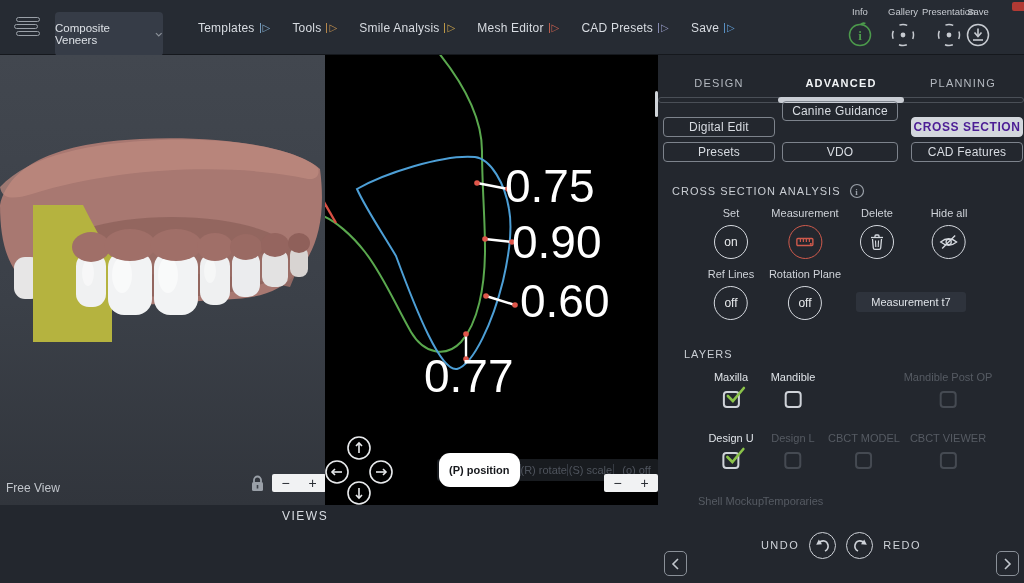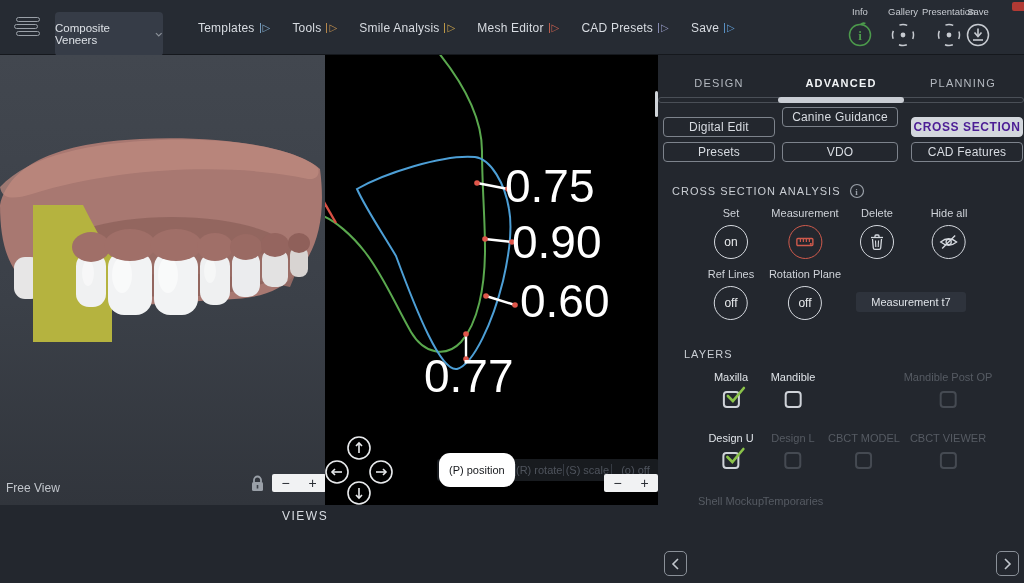--- a/index.html
+++ b/index.html
@@ -34,21 +34,21 @@
   .zoombar span{flex:1;display:flex;align-items:center;justify-content:center;font-size:14px;line-height:1}
   .vp-zoom{left:272px;bottom:13px}
   .xs-zoom{left:279px;bottom:13px}
   .lockwrap{position:absolute;left:249px;bottom:13px;width:17px;height:18px}
 
   
   .xsection{position:absolute;left:325px;top:55px;width:333px;height:450px;background:#000;overflow:hidden}
   .xs-scroll{position:absolute;right:0;top:36px;width:3px;height:26px;background:#d0d4d9;border-radius:2px}
   .modestrip{position:absolute;left:112px;top:404px;width:222px;height:22px;background:rgba(26,29,34,.92);
      border-radius:3px;display:flex;align-items:center}
-  .mode-pill{background:#fff;color:#16181c;font-weight:normal;font-size:11px;border-radius:11px;
+  .mode-pill{background:#fff;color:#16181c;font-weight:bold;font-size:11px;border-radius:11px;
      padding:11px 10px;margin-left:2px;white-space:nowrap;cursor:pointer}
   .mode-dim{flex:1;text-align:center;font-size:11px;color:#4f545d;border-left:1px solid #363b43;cursor:pointer;white-space:nowrap}
   .mode-dim:first-of-type{border-left:none}
 
   
   .rightpanel{position:absolute;left:658px;top:55px;width:366px;height:528px;background:#23272e}
   .tabs{position:absolute;left:0;top:22px;width:366px;display:flex}
   .tab{flex:1;text-align:center;font-size:11px;letter-spacing:1.2px;color:#b4b9c0;cursor:pointer}
   .tab.active{color:#f2f4f6;font-weight:bold}
   .tabtrack{position:absolute;left:0;top:42px;width:366px;height:6px;border:1px solid #4a4f57;border-radius:3px}
@@ -302,21 +302,21 @@
   <div class="rightpanel">
     <div class="tabs">
       <span class="tab">DESIGN</span>
       <span class="tab active">ADVANCED</span>
       <span class="tab">PLANNING</span>
     </div>
     <div class="tabtrack"></div>
     <div class="tabfill"></div>
 
     <button class="toolbtn" style="left:5px;top:62px;width:112px">Digital Edit</button>
-    <button class="toolbtn" style="left:124px;top:52px;width:116px">Canine Guidance</button>
+    <button class="toolbtn" style="left:124px;top:46px;width:116px">Canine Guidance</button>
     <button class="toolbtn active" style="left:253px;top:62px;width:112px">CROSS SECTION</button>
     <button class="toolbtn" style="left:5px;top:87px;width:112px">Presets</button>
     <button class="toolbtn" style="left:124px;top:87px;width:116px">VDO</button>
     <button class="toolbtn" style="left:253px;top:87px;width:112px">CAD Features</button>
 
     <div class="section-title" style="left:14px;top:128px">
       <span>CROSS SECTION ANALYSIS</span>
       <svg width="16" height="16" viewBox="0 0 16 16">
         <circle cx="8" cy="8" r="6.5" fill="none" stroke="#9aa0a8" stroke-width="1.2"></circle>
         <text x="8" y="11.5" text-anchor="middle" font-size="9" fill="#9aa0a8" font-family="Liberation Serif, serif" font-weight="bold">i</text>
@@ -421,20 +421,38 @@
       <div class="checkbox dim"></div>
     </div>
 
     <div class="col" style="left:73px;top:440px">
       <div class="layer-label dim">Shell Mockup</div>
     </div>
     <div class="col" style="left:135px;top:440px">
       <div class="layer-label dim">Temporaries</div>
     </div>
 
+    <div class="undo-row">
+      <span class="txt">UNDO</span>
+      <span class="roundicon">
+        <svg width="18" height="18" viewBox="0 0 18 18">
+          <path d="M5,7 C8,3.5 13,4.5 14,9 C14.6,12 13,14 11,15" fill="none" stroke="#cfd3d9" stroke-width="1.6"></path>
+          <polygon points="2.2,8.8 8,8.2 4.8,3.6" fill="#cfd3d9"></polygon>
+        </svg>
+      </span>
+      <span class="roundicon">
+        <svg width="18" height="18" viewBox="0 0 18 18">
+          <g transform="translate(18,0) scale(-1,1)">
+            <path d="M5,7 C8,3.5 13,4.5 14,9 C14.6,12 13,14 11,15" fill="none" stroke="#cfd3d9" stroke-width="1.6"></path>
+            <polygon points="2.2,8.8 8,8.2 4.8,3.6" fill="#cfd3d9"></polygon>
+          </g>
+        </svg>
+      </span>
+      <span class="txt">REDO</span>
+    </div>
 
     <div class="pagechev" style="left:6px;top:496px">
       <svg width="11" height="14" viewBox="0 0 11 14">
         <polyline points="8,2 3,7 8,12" fill="none" stroke="#c2c7cd" stroke-width="1.6"></polyline>
       </svg>
     </div>
     <div class="pagechev" style="left:338px;top:496px">
       <svg width="11" height="14" viewBox="0 0 11 14">
         <polyline points="3,2 8,7 3,12" fill="none" stroke="#c2c7cd" stroke-width="1.6"></polyline>
       </svg>

